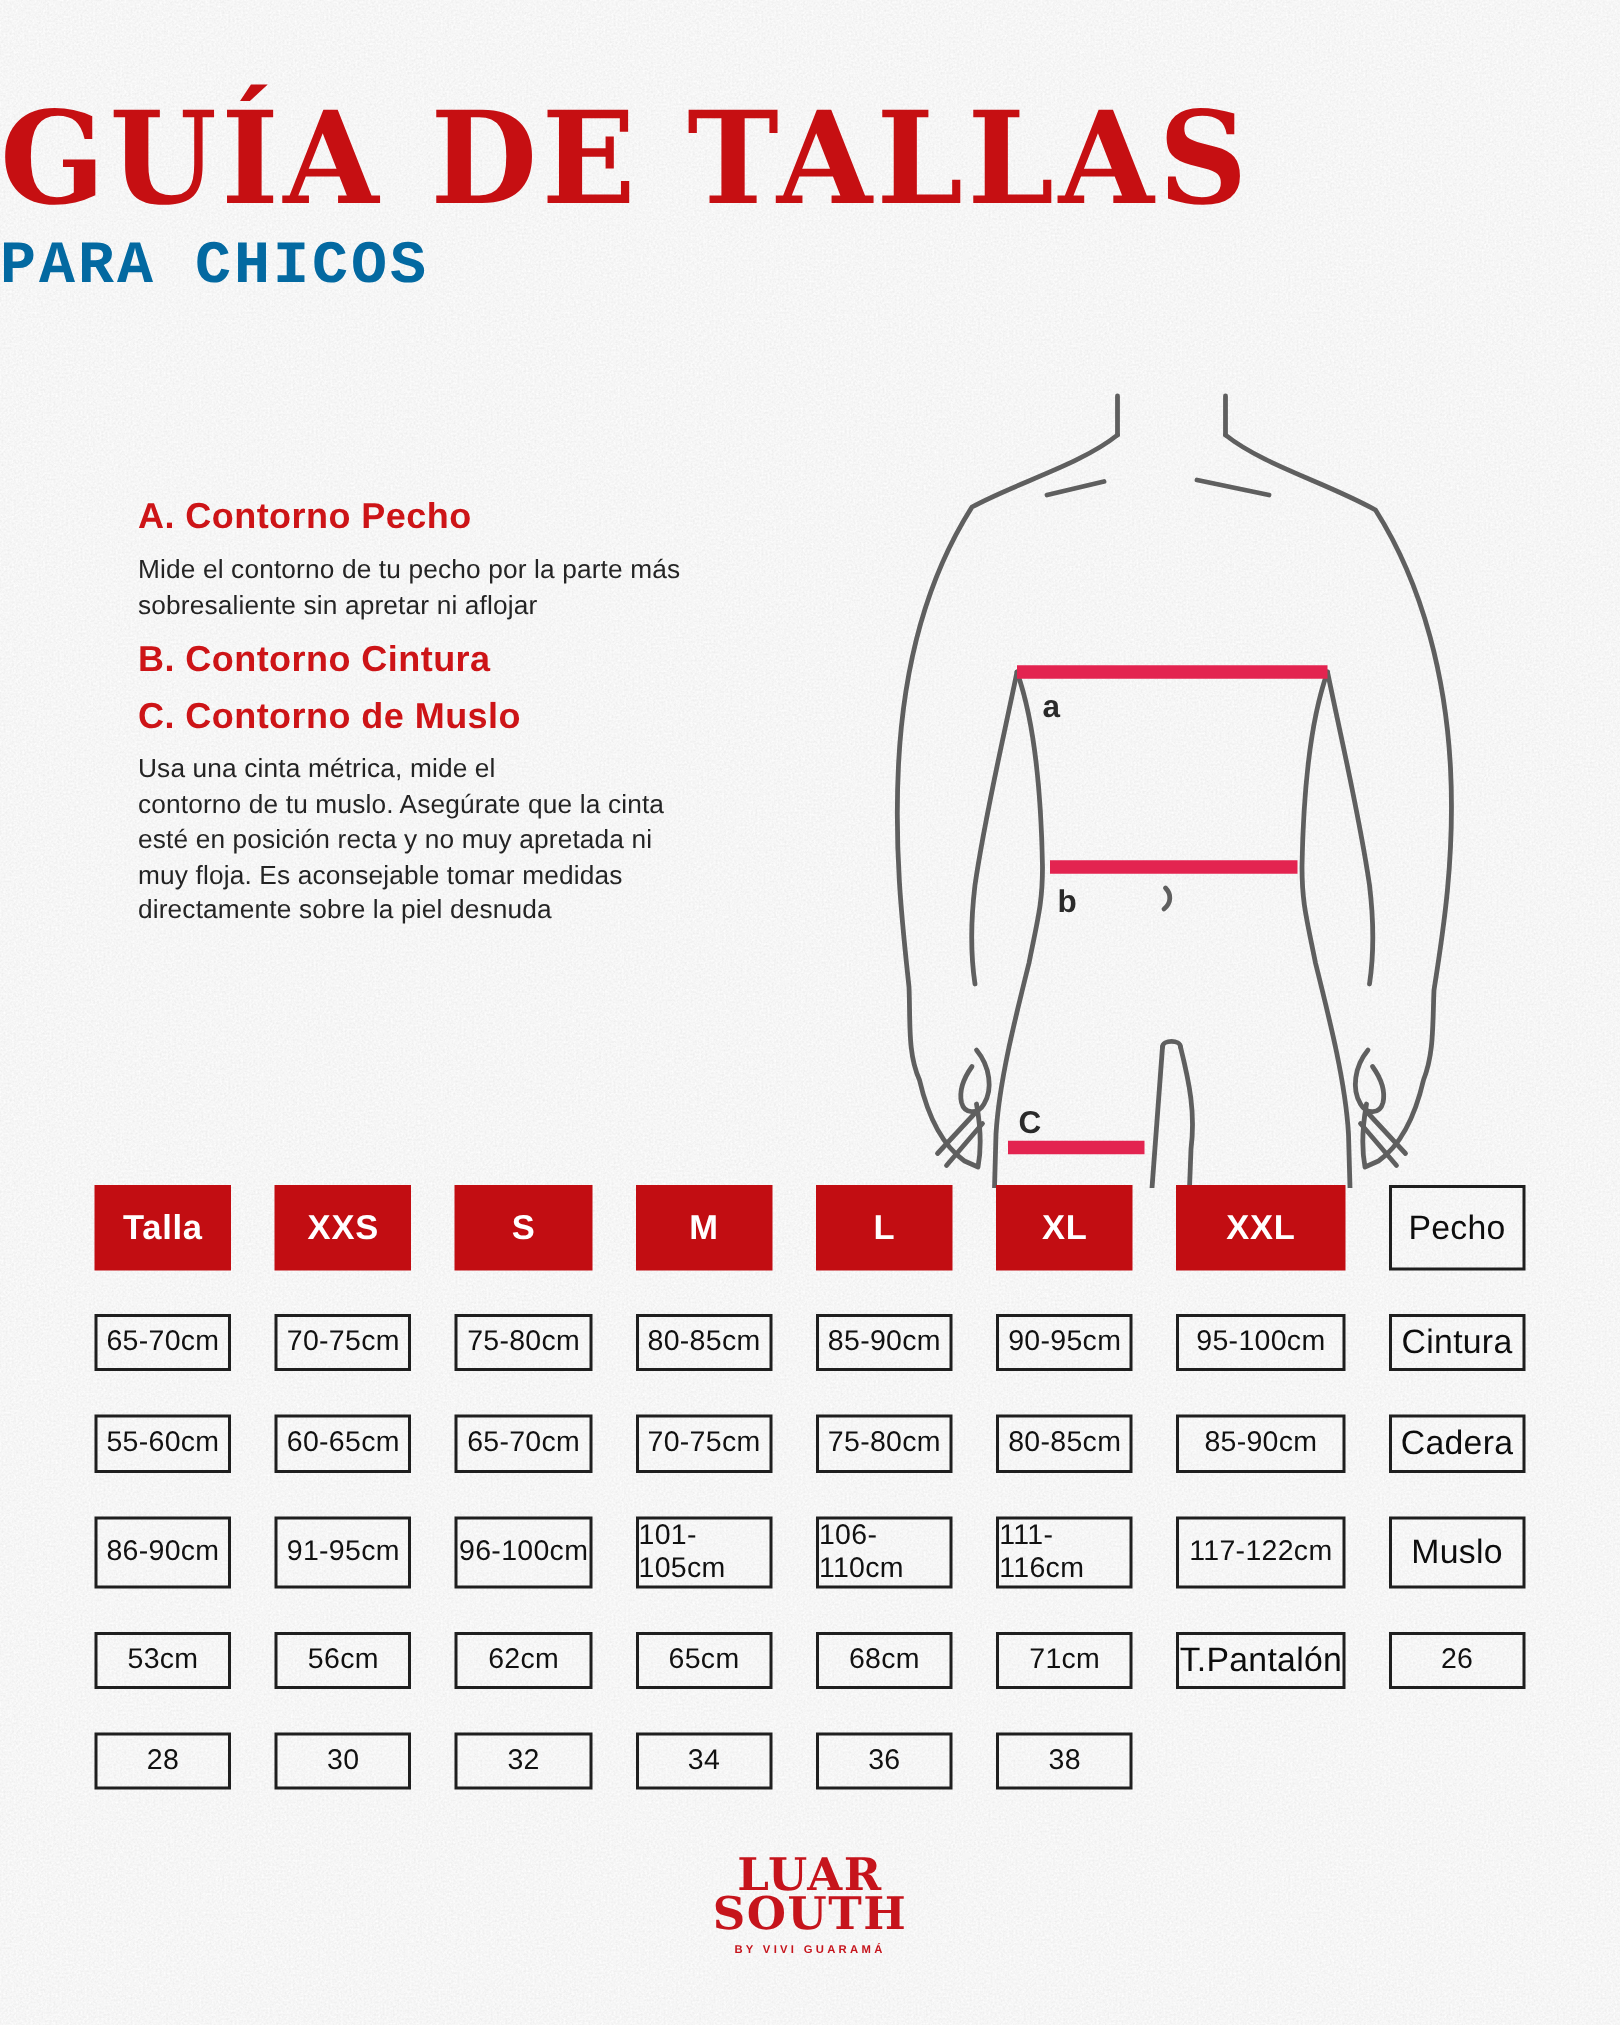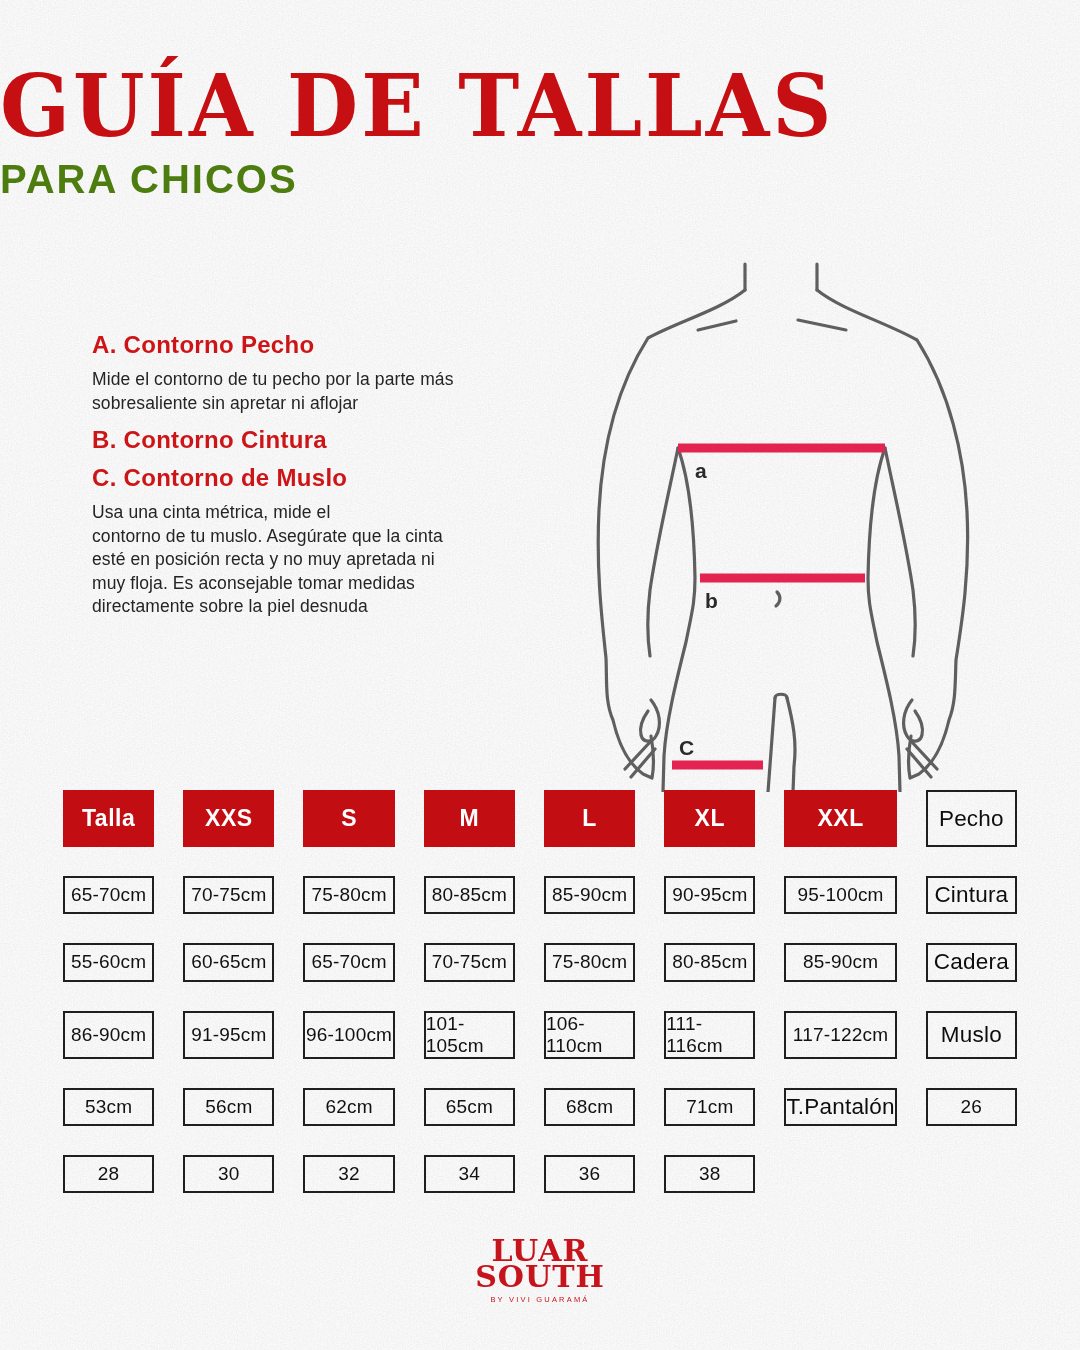--- a/index.html
+++ b/index.html
@@ -13,21 +13,21 @@
 
   
   .header{left:0;top:58px;width:1080px;text-align:left;}
   .main-title{
     font-family:"DejaVu Serif","Liberation Serif",serif;
     font-weight:bold;font-size:82px;line-height:96px;letter-spacing:3px;
     color:#c60f12;transform:scaleY(1.04);margin:0;
   }
   .subtitle{
     font-size:40px;line-height:46px;font-weight:600;letter-spacing:2px;
-    color:#4d7c0f;margin:2px 0 0 0;
+    color:#0369a1;margin:2px 0 0 0;font-family:Liberation Mono, monospace;
   }
 
   
   .instructions{left:92px;top:332px;width:392px;}
   .section + .section{margin-top:12px;}
   .section-heading{
     color:#cd1417;font-size:24px;line-height:26px;font-weight:800;
     letter-spacing:0.3px;margin:0 0 10px 0;
   }
   .section-text{
@@ -56,21 +56,21 @@
   }
   .td.rowlabel{font-size:22.5px;color:#0d0d0d;text-align:center;}
 
   
   .logo{left:0;top:1238px;width:1080px;text-align:center;color:#c6141c;}
   .logo-line{
     font-family:"DejaVu Serif","Liberation Serif",serif;font-weight:bold;
     font-size:30px;line-height:26px;letter-spacing:1px;margin:0;
   }
   .logo-tagline{
-    font-size:7.5px;letter-spacing:2.2px;font-weight:400;margin:5px 0 0 0;
+    font-size:7.5px;letter-spacing:2.2px;font-weight:700;margin:5px 0 0 0;
   }
 </style>
 </head>
 <body>
 
 <div class="poster">
 
   <svg class="paper-bg" width="1080" height="1350" aria-hidden="true">
     <filter id="paperTex" x="0" y="0" width="100%" height="100%">
       <feTurbulence type="fractalNoise" baseFrequency="0.72" numOctaves="2" seed="11" stitchTiles="stitch"></feTurbulence>

